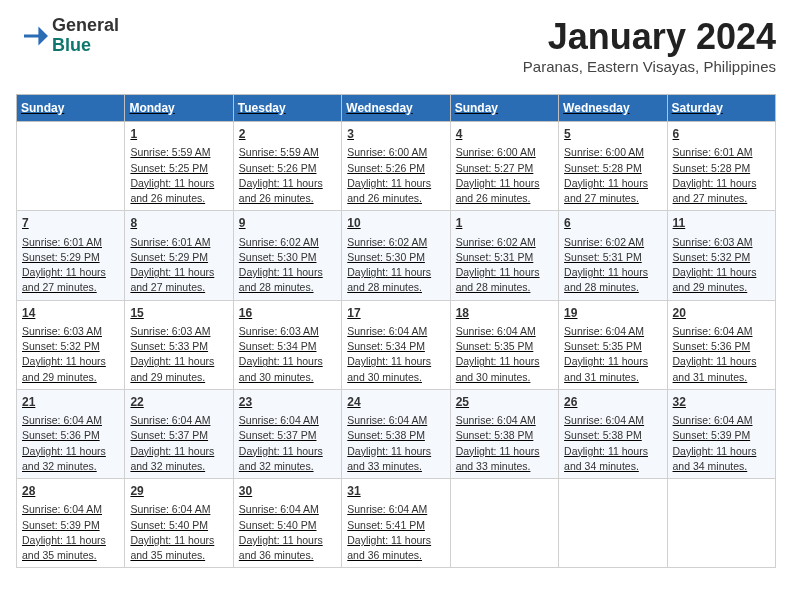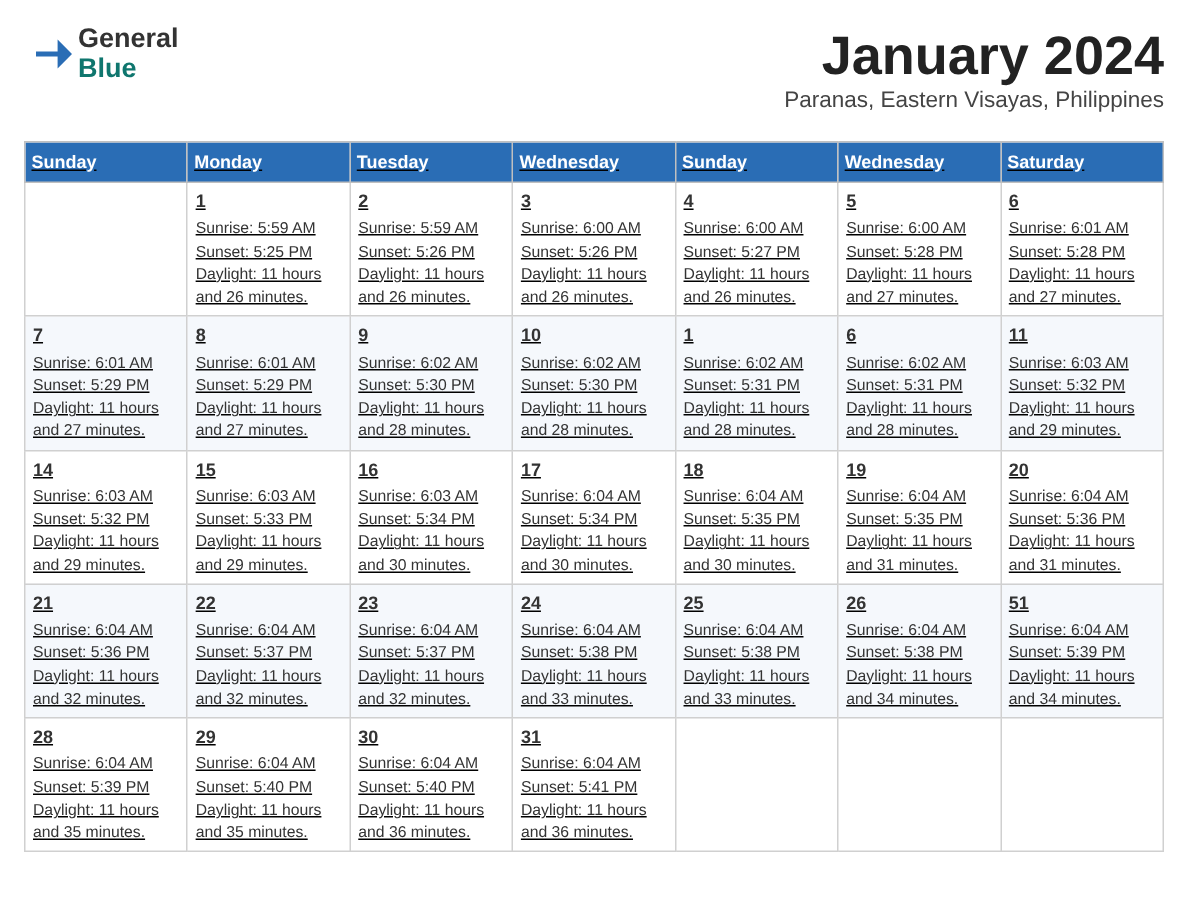--- a/index.html
+++ b/index.html
@@ -300,21 +300,21 @@
 and 33 minutes.</div>
         </td>
         <td>
           <span class="day-num">26</span>
           <div class="day-info" style="white-space: pre-line;">Sunrise: 6:04 AM
 Sunset: 5:38 PM
 Daylight: 11 hours
 and 34 minutes.</div>
         </td>
         <td>
-          <span class="day-num">51</span>
+          <span class="day-num">32</span>
           <div class="day-info" style="white-space: pre-line;">Sunrise: 6:04 AM
 Sunset: 5:39 PM
 Daylight: 11 hours
 and 34 minutes.</div>
         </td>
       </tr>
       <tr>
         <td>
           <span class="day-num">28</span>
           <div class="day-info" style="white-space: pre-line;">Sunrise: 6:04 AM

